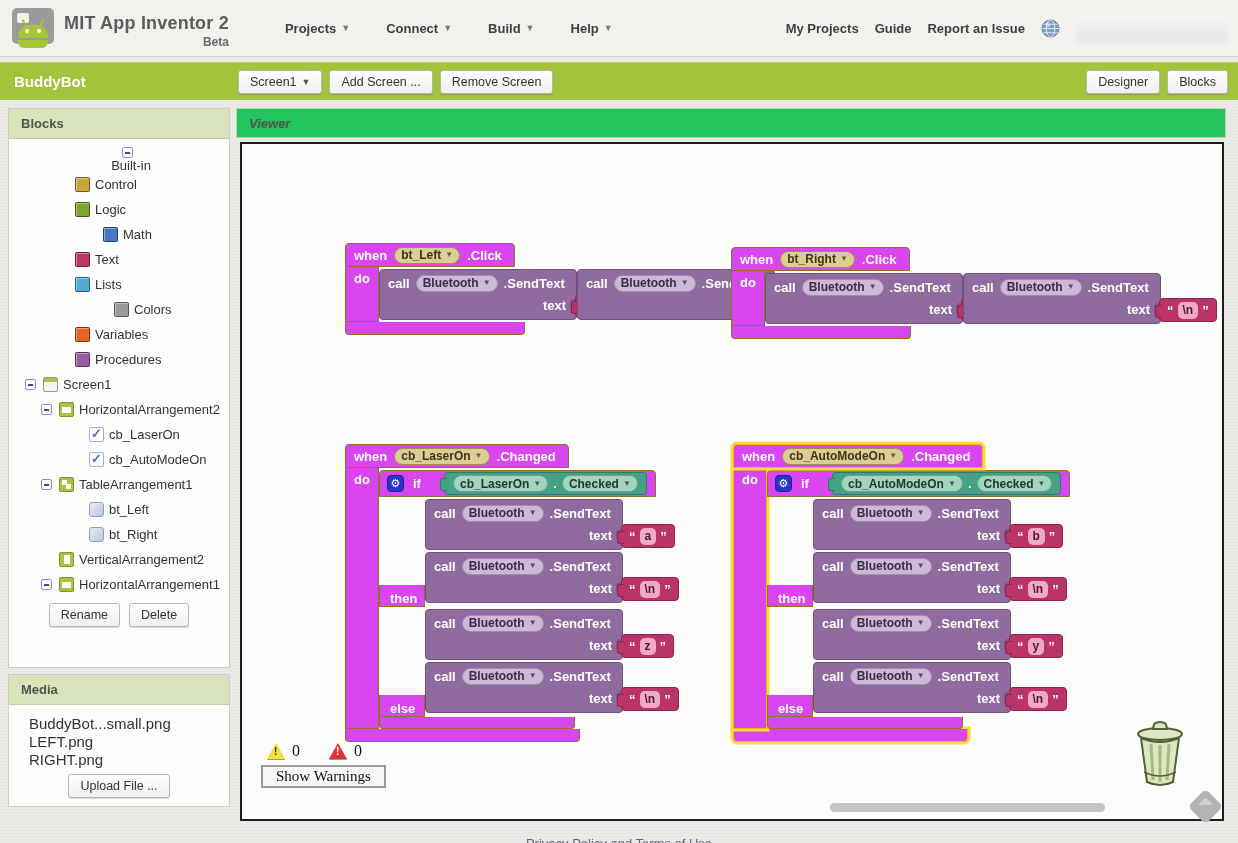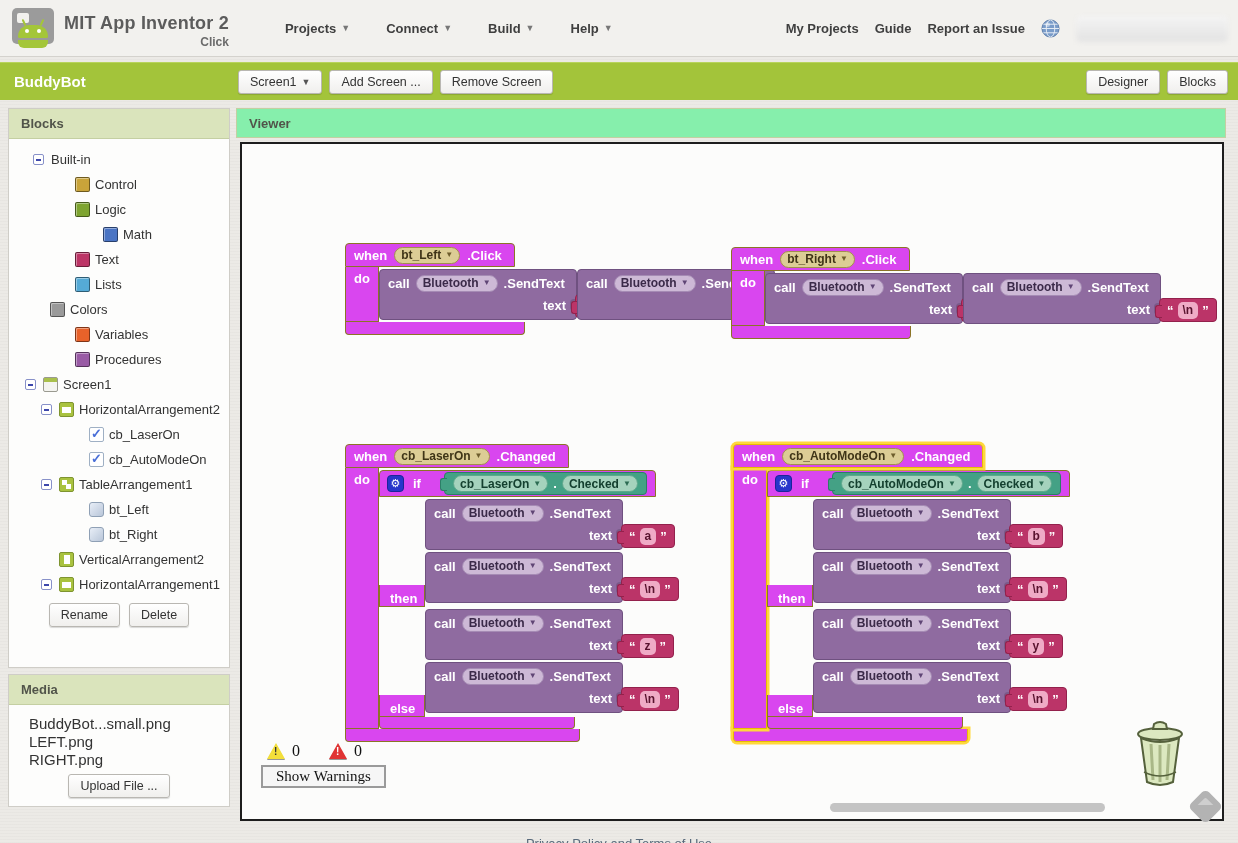--- a/index.html
+++ b/index.html
@@ -67,21 +67,21 @@
   .icon-ta:before,.icon-ta:after{content:"";position:absolute;width:5px;height:5px;background:#fff;}
   .icon-ta:before{left:2px;top:2px;} .icon-ta:after{right:2px;bottom:2px;}
   .icon-cb{background:#fff;border:1px solid #9fb0c4;border-radius:2px;color:#4a6fd8;font-weight:bold;font-size:13px;line-height:12px;text-align:center;}
   .icon-btn{background:linear-gradient(135deg,#e8eef7,#b9c6d9);border:1px solid #8fa0b5;border-radius:3px;}
   .panel-btn-row{display:flex;justify-content:center;gap:9px;margin-top:6px;}
   .media-files{padding:10px 0 0 20px;}
   .media-file{font-size:15px;color:#333;line-height:18px;cursor:pointer;}
   .media-upload-row{display:flex;justify-content:center;margin-top:5px;}
 
   
-  #viewer-header{position:absolute;left:236px;top:108px;width:990px;height:30px;background:#86efac;border:1px solid #c4cfa2;display:flex;align-items:center;padding-left:12px;font-weight:bold;font-size:13px;color:#51544a;}
+  #viewer-header{position:absolute;left:236px;top:108px;width:990px;height:30px;background:#22c55e;border:1px solid #c4cfa2;display:flex;align-items:center;padding-left:12px;font-weight:bold;font-size:13px;color:#51544a;font-style:italic;}
   #canvas{position:absolute;left:240px;top:142px;width:984px;height:679px;background:#fcfcfb;border:2px solid #1d1d1d;overflow:hidden;}
 
   
   .kw{font-weight:bold;color:#fff;font-size:13px;white-space:nowrap;}
   .pill{border-radius:9px;padding:0 6px;font-size:12px;font-weight:bold;display:inline-flex;align-items:center;gap:4px;height:17px;cursor:pointer;white-space:nowrap;}
   .pill .caret{font-size:8px;line-height:1;}
   .pill-gold{background:#dccd95;border:1px solid #a28f4d;color:#3f3517;}
   .pill-gold .caret{color:#6d5d2c;}
   .pill-purple{background:#cdb9d6;border:1px solid #a58bb4;color:#3b2a49;}
   .pill-purple .caret{color:#5f4575;}
@@ -140,21 +140,21 @@
   <div class="logo-wrap">
     <div class="android-logo">
       <div class="puzzle"></div>
       <div class="ant1"></div>
         <div class="ant2"></div>
       <div class="droid-head"></div>
       <div class="droid-body"></div>
     </div>
     <div class="title-block">
       <span class="app-title">MIT App Inventor 2</span>
-      <span class="beta">Click</span>
+      <span class="beta">Beta</span>
     </div>
   </div>
   <nav class="main-menus" id="main-menus">
       <span class="menu-item">
         <span>Projects</span>
         <span class="menu-caret">▼</span>
       </span>
       <span class="menu-item">
         <span>Connect</span>
         <span class="menu-caret">▼</span>
@@ -196,21 +196,21 @@
   </div>
   <div class="gb-right">
     <button class="btn">Designer</button>
     <button class="btn">Blocks</button>
   </div>
 </div>
 
 <div class="panel" id="blocks-panel">
   <div class="panel-header">Blocks</div>
   <div class="tree" id="palette-tree">
-      <div class="tree-row" style="padding-left: 24px;">
+      <div class="tree-row" style="padding-left: 24px; flex-direction: column;">
         <span class="expander"></span>
         <span class="tree-label">Built-in</span>
       </div>
       <div class="tree-row" style="padding-left: 66px;">
         <span class="swatch" style="background: rgb(201, 164, 58);"></span>
         <span class="tree-label">Control</span>
       </div>
       <div class="tree-row" style="padding-left: 66px;">
         <span class="swatch" style="background: rgb(126, 164, 48);"></span>
         <span class="tree-label">Logic</span>
@@ -220,21 +220,21 @@
         <span class="tree-label">Math</span>
       </div>
       <div class="tree-row" style="padding-left: 66px;">
         <span class="swatch" style="background: rgb(188, 53, 102);"></span>
         <span class="tree-label">Text</span>
       </div>
       <div class="tree-row" style="padding-left: 66px;">
         <span class="swatch" style="background: rgb(85, 170, 214);"></span>
         <span class="tree-label">Lists</span>
       </div>
-      <div class="tree-row" style="padding-left: 41px;">
+      <div class="tree-row" style="padding-left: 105px;">
         <span class="swatch" style="background: rgb(154, 154, 154);"></span>
         <span class="tree-label">Colors</span>
       </div>
       <div class="tree-row" style="padding-left: 66px;">
         <span class="swatch" style="background: rgb(232, 98, 42);"></span>
         <span class="tree-label">Variables</span>
       </div>
       <div class="tree-row" style="padding-left: 66px;">
         <span class="swatch" style="background: rgb(153, 91, 165);"></span>
         <span class="tree-label">Procedures</span>

